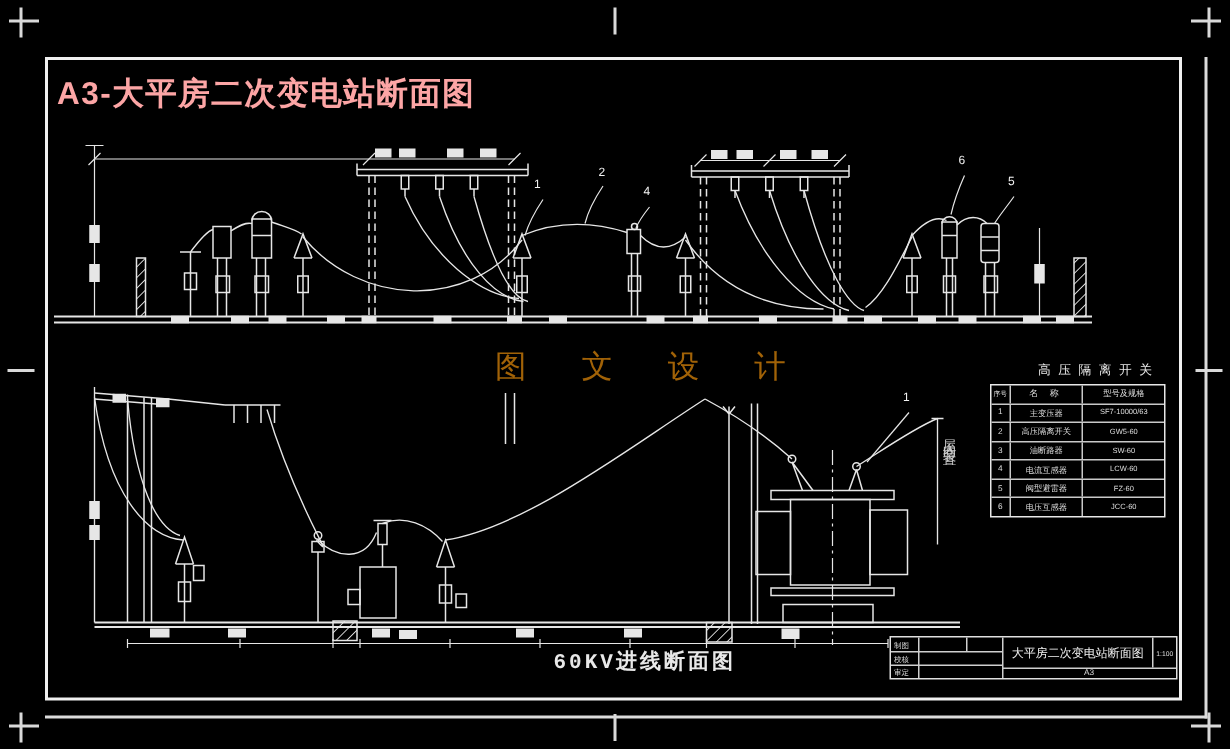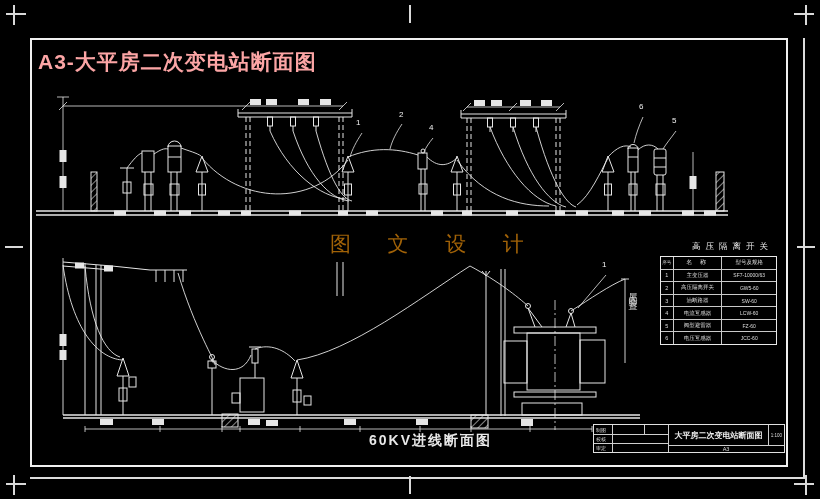--- a/index.html
+++ b/index.html
@@ -269,21 +269,21 @@
   <div class="callout" style="left:399px;top:111px;">2</div>
   <div class="callout" style="left:429px;top:124px;">4</div>
   <div class="callout" style="left:639px;top:103px;">6</div>
   <div class="callout" style="left:672px;top:117px;">5</div>
   <div class="callout" style="left:602px;top:261px;">1</div>
 
   <div class="ttxt" style="left:330px;top:230px;font-size:21px;letter-spacing:12px;color:#a16207;font-family:Liberation Mono, monospace;">图 文 设 计</div>
 
   <div class="ttxt" style="left:626px;top:285px;writing-mode:vertical-rl;font-size:9px;letter-spacing:3px;color:#cfcfcf;">屋内装置</div>
 
-  <div class="ttxt" style="left:369px;top:432px;font-size:14px;font-weight:bold;letter-spacing:2px;">60KV进线断面图</div>
+  <div class="ttxt" style="left:369px;top:432px;font-size:14px;font-weight:bold;letter-spacing:2px;font-family:Liberation Mono, monospace;">60KV进线断面图</div>
 
   <div class="ttxt" style="left:692px;top:241px;font-size:8.5px;letter-spacing:5px;">高压隔离开关</div>
   <div id="tbl">
     <div class="trow hdr">
       <div class="tc c-no">序号</div>
       <div class="tc c-name">名 称</div>
       <div class="tc c-spec">型号及规格</div>
     </div>
     <div class="trow">
       <div class="tc c-no">1</div>
@@ -321,18 +321,18 @@
     <div class="blkline" style="left:18px;top:0;width:1px;height:27px;"></div>
     <div class="blkline" style="left:74px;top:0;width:1px;height:27px;"></div>
     <div class="blkline" style="left:174px;top:0;width:1px;height:20px;"></div>
     <div class="blkline" style="left:50px;top:0;width:1px;height:9px;"></div>
     <div class="blkline" style="left:0;top:9px;width:74px;height:1px;"></div>
     <div class="blkline" style="left:0;top:18px;width:74px;height:1px;"></div>
     <div class="blkline" style="left:74px;top:20px;width:116px;height:1px;"></div>
     <div class="blklabel" style="left:2px;top:2px;">制图</div>
     <div class="blklabel" style="left:2px;top:11px;">校核</div>
     <div class="blklabel" style="left:2px;top:20px;">审定</div>
-    <div class="blklabel" style="left:75px;top:0;width:99px;height:20px;display:flex;align-items:center;justify-content:center;font-size:8px;font-weight:bold;color:#f0f0f0;">大平房二次变电站断面图</div>
+    <div class="blklabel" style="left:75px;top:0;width:99px;height:20px;display:flex;align-items:center;justify-content:center;font-size:8px;font-weight:normal;color:#f0f0f0;">大平房二次变电站断面图</div>
     <div class="blklabel" style="left:175px;top:0;width:15px;height:20px;display:flex;align-items:center;justify-content:center;font-size:4.5px;">1:100</div>
     <div class="blklabel" style="left:74px;top:20px;width:116px;height:7px;display:flex;align-items:center;justify-content:center;font-size:5.5px;">A3</div>
   </div>
 
 </div>
 
 </body></html>

